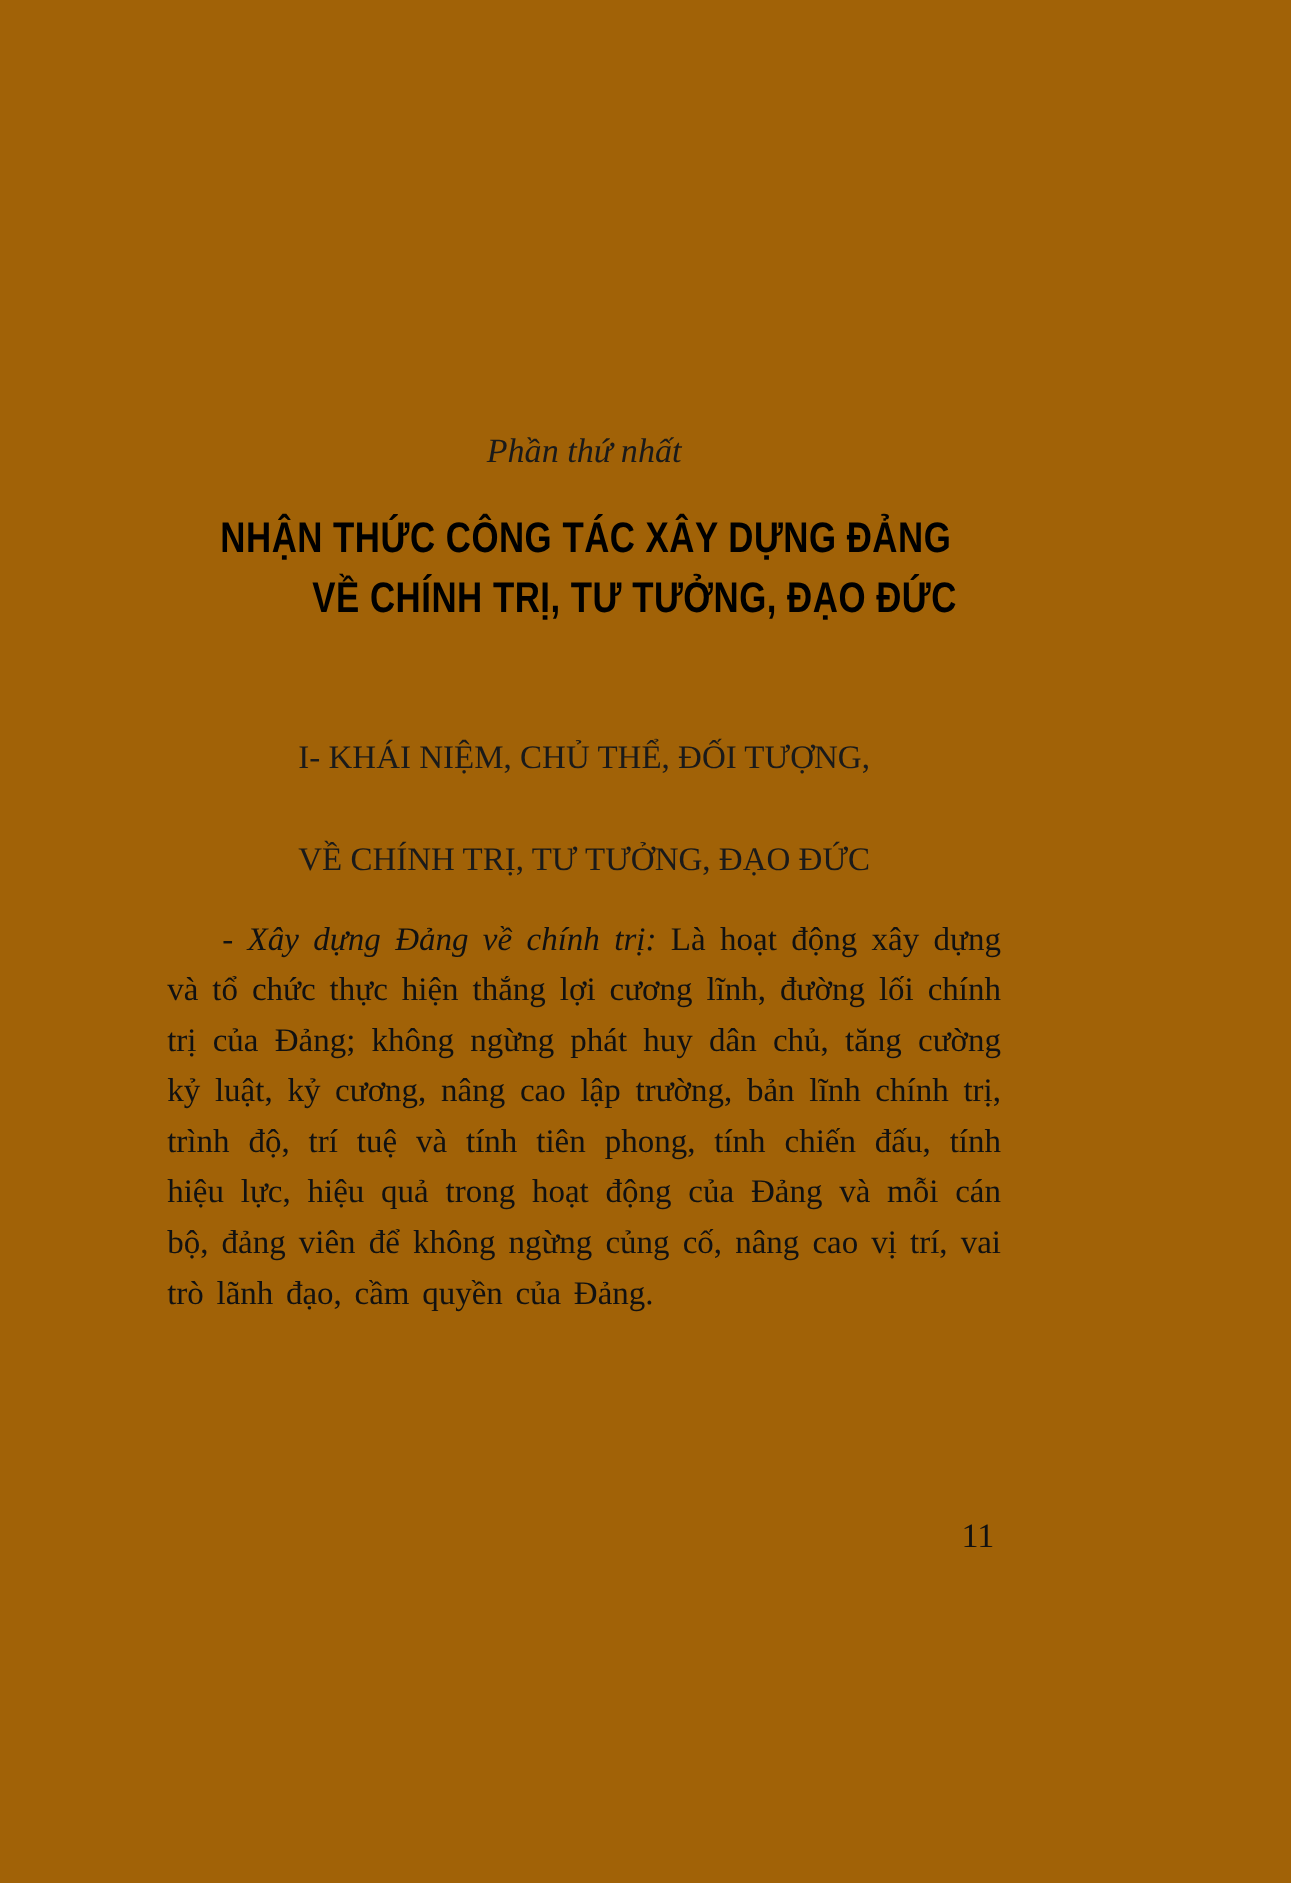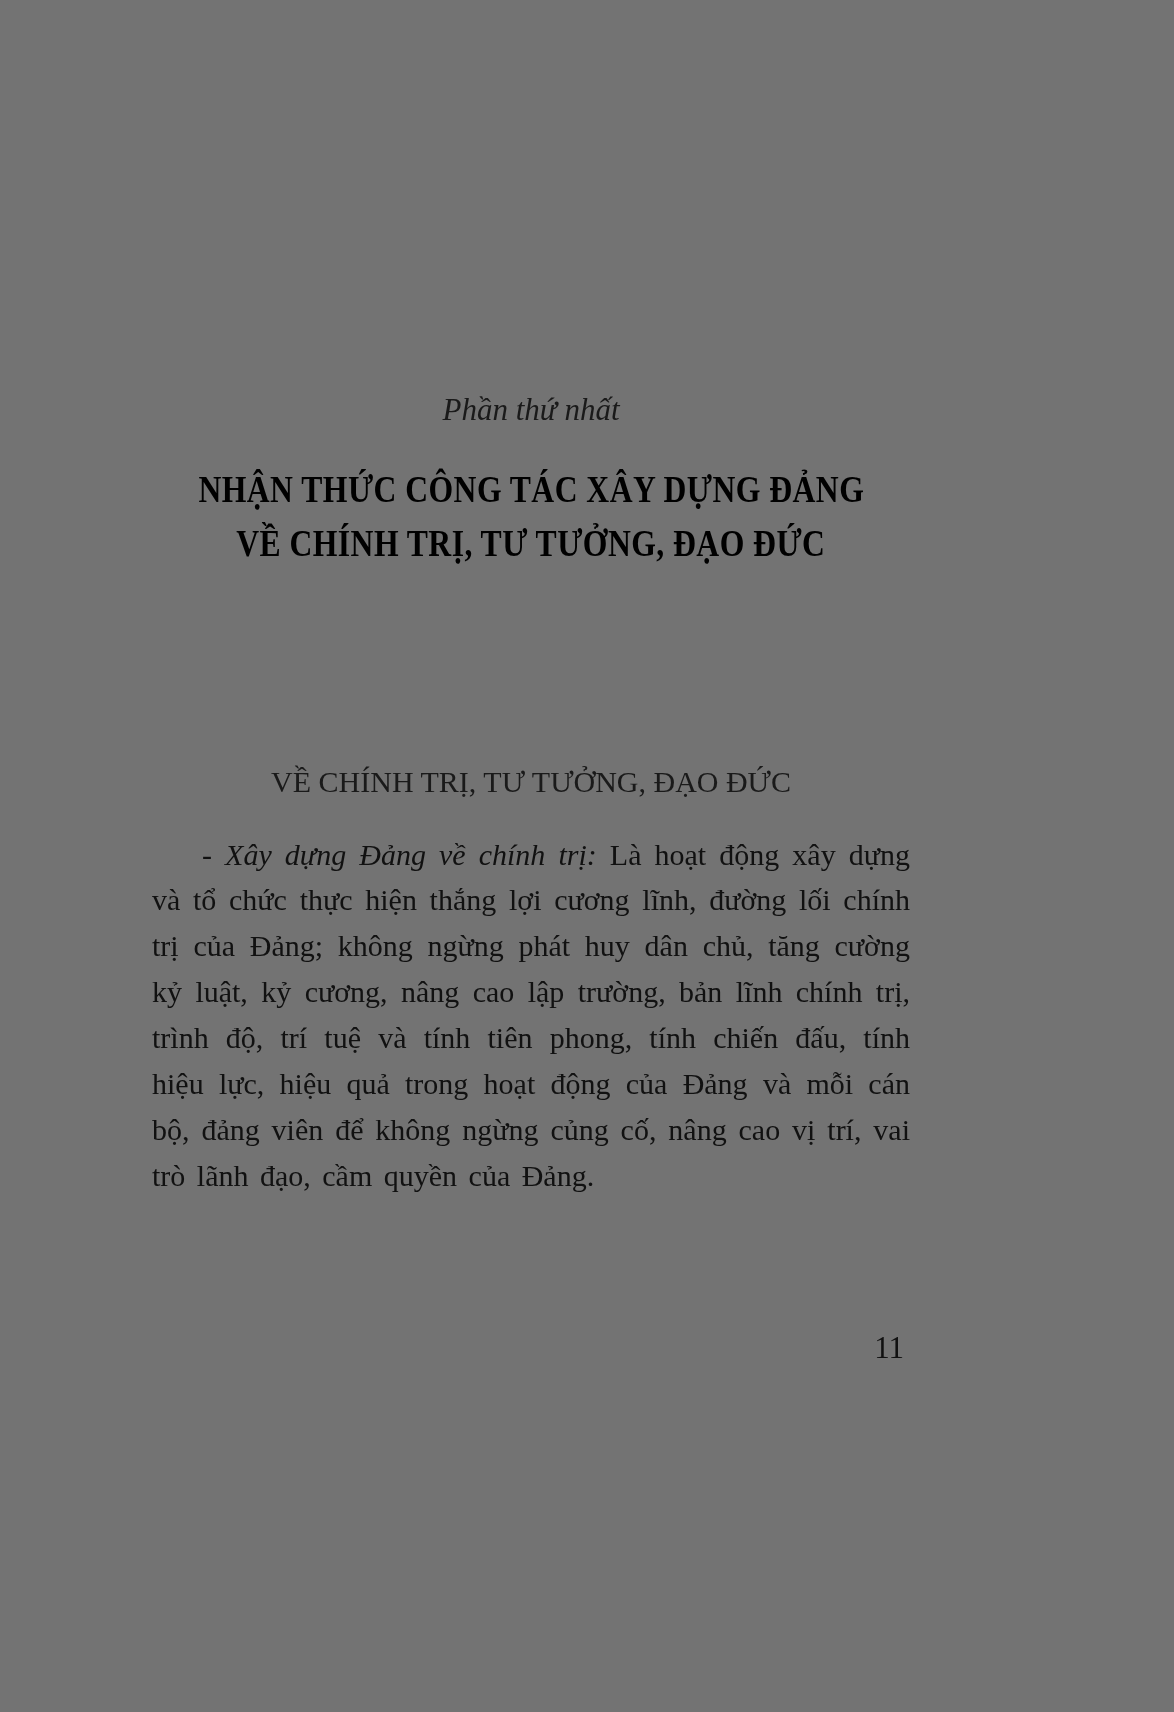--- a/index.html
+++ b/index.html
@@ -4,42 +4,42 @@
 <style>
   html, body {
     margin: 0;
     padding: 0;
     background: #ffffff;
   }
   .page {
     position: relative;
     width: 1174px;
     height: 1712px;
-    background: #737373;
+    background: #a16207;
     font-family: "Liberation Serif", serif;
     color: #111111;
     overflow: hidden;
   }
   .content {
     position: absolute;
     left: 152px;
     top: 0;
     width: 758px;
   }
   .part-label {
     margin-top: 392px;
     text-align: center;
     font-style: italic;
     font-size: 31px;
     color: #1a1a1a;
   }
   .chapter-title {
     margin-top: 34px;
-    text-align: center;
-    font-family: Liberation Serif, serif;
+    text-align: right;
+    font-family: Liberation Sans, sans-serif;
     font-weight: 700;
     font-size: 36px;
     line-height: 1.5;
     letter-spacing: 0.5px;
     color: #000000;
   }
   .chapter-title .squeeze {
     display: inline-block;
     transform: scale(0.88, 1.08);
     transform-origin: center;
@@ -69,41 +69,41 @@
     text-indent: 50px;
     word-spacing: 4px;
     color: #111111;
   }
   .body-paragraph .lead-italic {
     font-style: italic;
   }
   .page-number {
     position: absolute;
     right: 270px;
-    top: 1330px;
+    top: 1378px;
     font-size: 31px;
     color: #111111;
     text-align: center;
   }
 </style>
 </head>
 <body>
 
 <div class="page">
   <div class="content">
 
     <div class="part-label">Phần thứ nhất</div>
 
     <div class="chapter-title">
       <span class="squeeze">NHẬN THỨC CÔNG TÁC XÂY DỰNG ĐẢNG</span><br>
       <span class="squeeze">VỀ CHÍNH TRỊ, TƯ TƯỞNG, ĐẠO ĐỨC</span>
     </div>
 
     <div class="section-heading">
-      <br>
+      <span>I- KHÁI NIỆM, CHỦ THỂ, ĐỐI TƯỢNG,</span><br>
       <br>
       <span>VỀ CHÍNH TRỊ, TƯ TƯỞNG, ĐẠO ĐỨC</span>
     </div>
 
 
     <div class="body-paragraph">
       <span class="lead-italic">- Xây dựng Đảng về chính trị:</span><span> Là hoạt động xây dựng và tổ chức thực hiện thắng lợi cương lĩnh, đường lối chính trị của Đảng; không ngừng phát huy dân chủ, tăng cường kỷ luật, kỷ cương, nâng cao lập trường, bản lĩnh chính trị, trình độ, trí tuệ và tính tiên phong, tính chiến đấu, tính hiệu lực, hiệu quả trong hoạt động của Đảng và mỗi cán bộ, đảng viên để không ngừng củng cố, nâng cao vị trí, vai trò lãnh đạo, cầm quyền của Đảng.</span>
     </div>
 
   </div>

